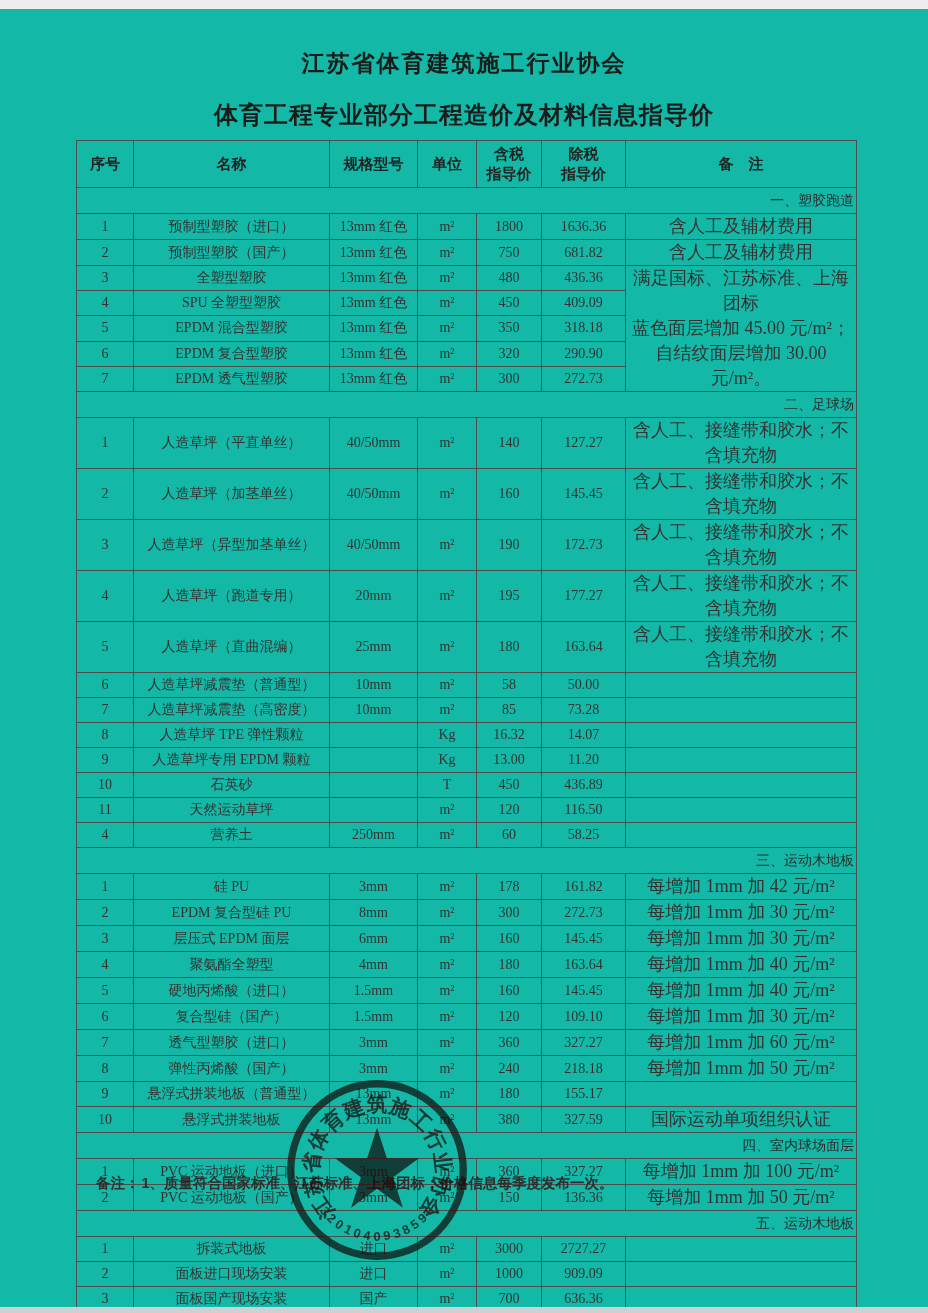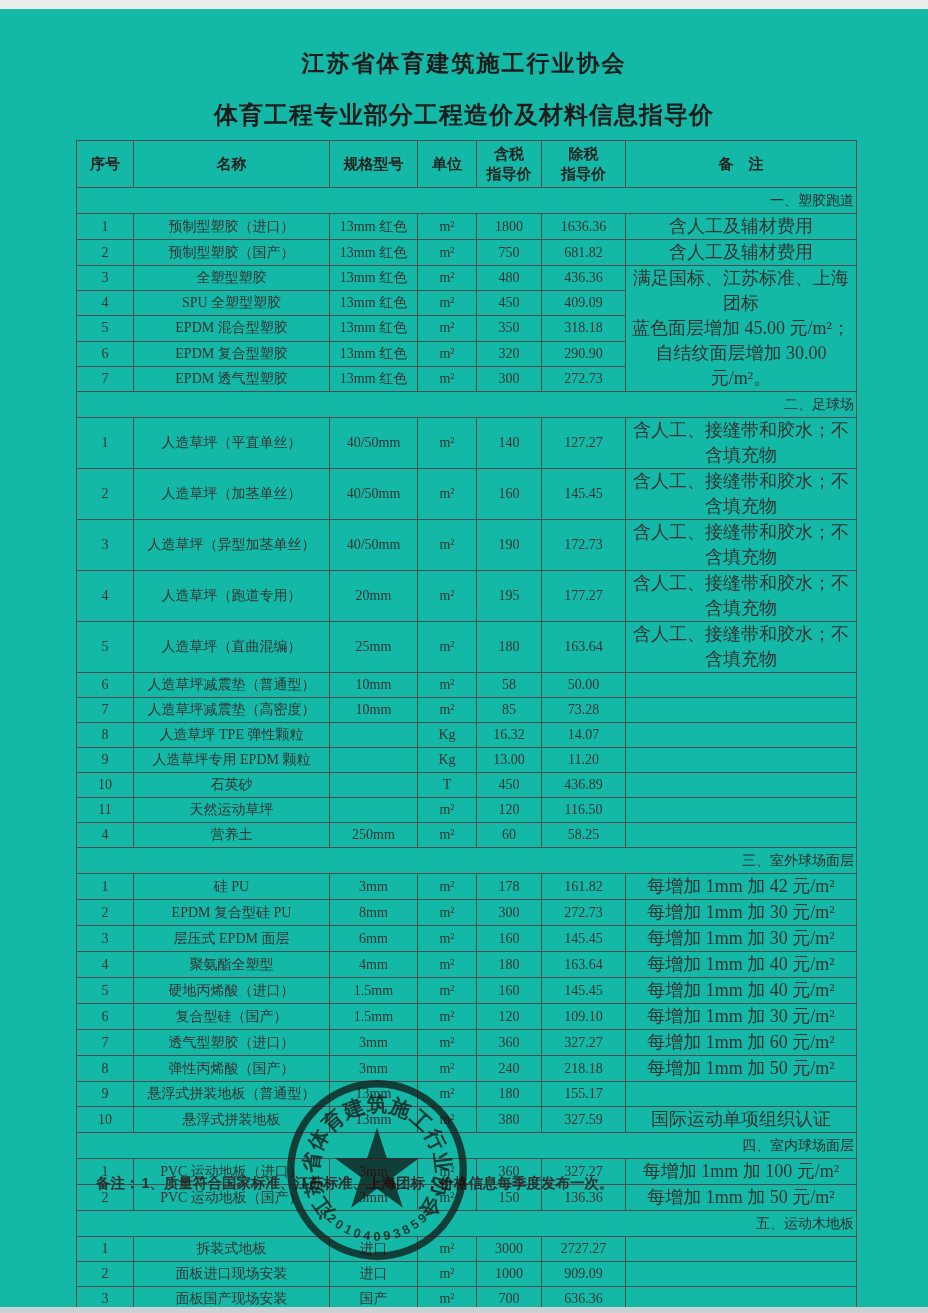--- a/index.html
+++ b/index.html
@@ -267,21 +267,21 @@
         <tr class="data-row">
           <td class="c-no">4</td>
           <td class="c-name">营养土</td>
           <td class="c-spec">250mm</td>
           <td class="c-unit">m²</td>
           <td class="c-incl">60</td>
           <td class="c-excl">58.25</td>
           <td class="c-remark"></td>
         </tr>
         <tr class="section-row">
-          <td colspan="7">三、室外球场面层</td>
+          <td colspan="7">三、运动木地板</td>
         </tr>
         <tr class="data-row">
           <td class="c-no">1</td>
           <td class="c-name">硅 PU</td>
           <td class="c-spec">3mm</td>
           <td class="c-unit">m²</td>
           <td class="c-incl">178</td>
           <td class="c-excl">161.82</td>
           <td class="c-remark">每增加 1mm 加 42 元/m²</td>
         </tr>

